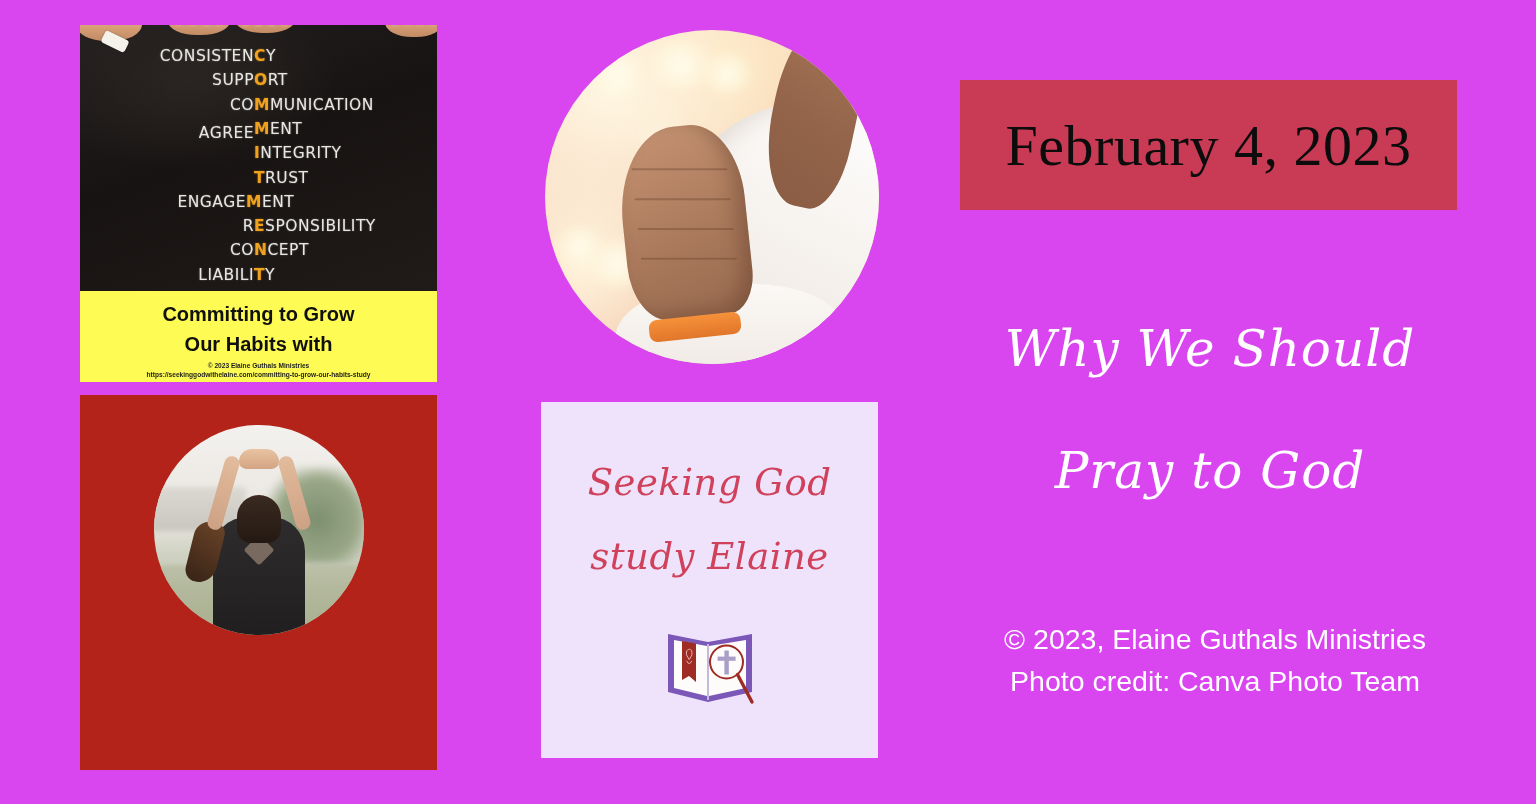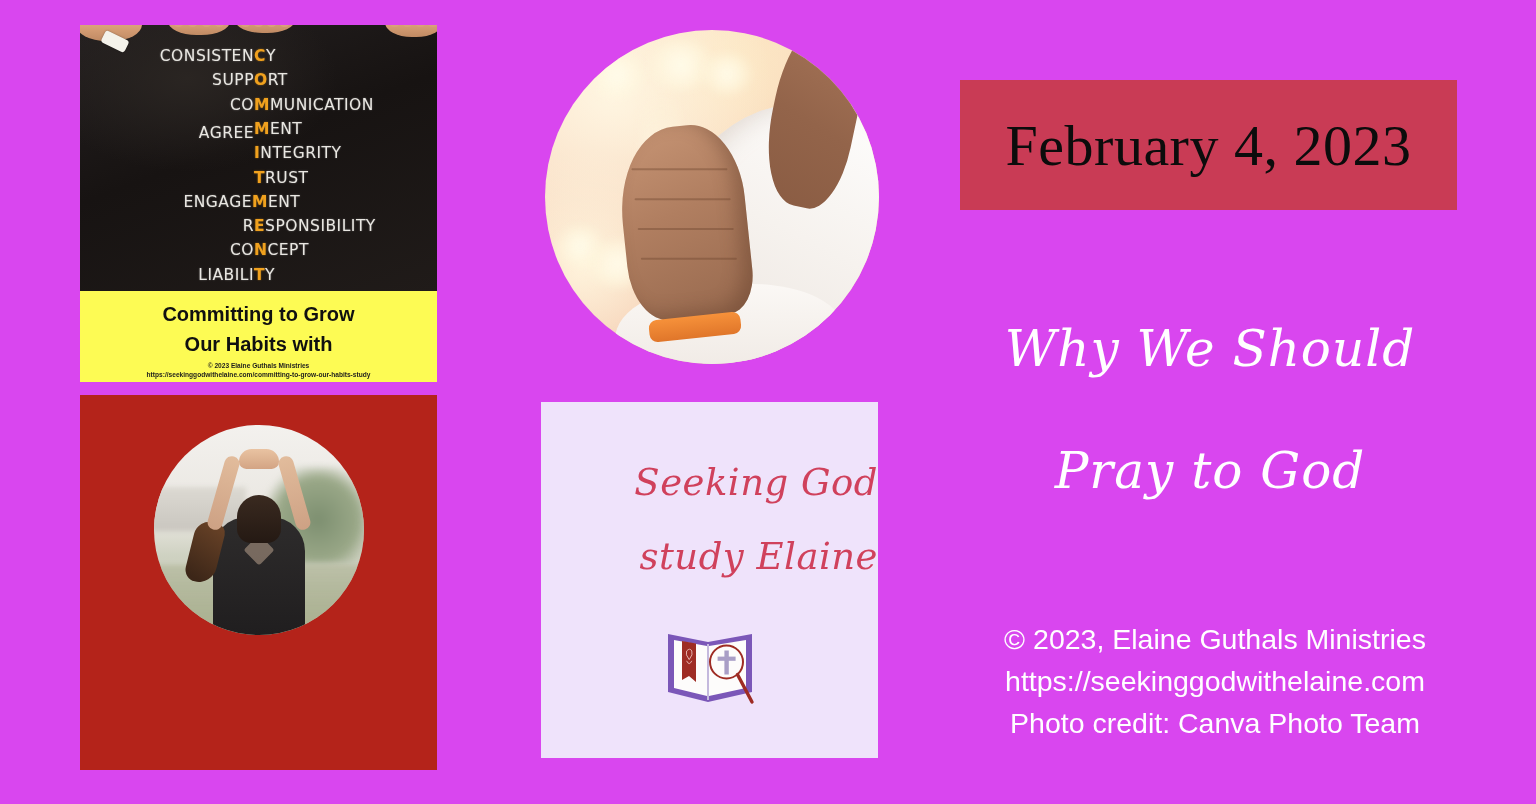--- a/index.html
+++ b/index.html
@@ -301,21 +301,21 @@
     height: 356px;
     background: #efe3fb;
     overflow: hidden;
   }
   .script-crimson {
     color: #d0415c;
     font-family: "DejaVu Serif", serif;
     font-style: italic;
     font-size: 37px;
     line-height: 74px;
-    text-align: right;
+    text-align: center;
     letter-spacing: .5px;
   }
   #logo-mark {
     position: absolute;
     left: 50%;
     top: 218px;
     transform: translateX(-50%);
   }
 
   
@@ -403,21 +403,21 @@
         <div class="finger" style="left:42px;"></div>
       </div>
 
       <div id="cb-rows">
           <div class="cb-row" style="top: 22px; left: 0px; text-align: left;"><div style="position: absolute; left: 174px; white-space: nowrap;"><span class="pre" style="position: absolute; right: 100%; top: 0px;">CONSISTEN</span><span class="key">C</span><span class="post">Y</span></div></div>
           <div class="cb-row" style="top: 46.3px; left: 0px; text-align: left;"><div style="position: absolute; left: 174px; white-space: nowrap;"><span class="pre" style="position: absolute; right: 100%; top: 0px;">SUPP</span><span class="key">O</span><span class="post">RT</span></div></div>
           <div class="cb-row" style="top: 70.6px; left: 0px; text-align: left;"><div style="position: absolute; left: 174px; white-space: nowrap;"><span class="pre" style="position: absolute; right: 100%; top: 0px;">CO</span><span class="key">M</span><span class="post">MUNICATION</span></div></div>
           <div class="cb-row" style="top: 94.9px; left: 0px; text-align: left;"><div style="position: absolute; left: 174px; white-space: nowrap;"><span class="pre" style="position: absolute; right: 100%; top: 4px; text-align: center;">AGREE</span><span class="key">M</span><span class="post">ENT</span></div></div>
           <div class="cb-row" style="top: 119.2px; left: 0px; text-align: left;"><div style="position: absolute; left: 174px; white-space: nowrap;"><span class="pre" style="position: absolute; right: 100%; top: 0px;"></span><span class="key">I</span><span class="post">NTEGRITY</span></div></div>
           <div class="cb-row" style="top: 143.5px; left: 0px; text-align: left;"><div style="position: absolute; left: 174px; white-space: nowrap;"><span class="pre" style="position: absolute; right: 100%; top: 0px;"></span><span class="key">T</span><span class="post">RUST</span></div></div>
-          <div class="cb-row" style="top: 167.8px; left: 0px; text-align: left;"><div style="position: absolute; left: 172px; white-space: nowrap;"><span class="pre" style="position: absolute; right: 100%; top: 0px;">ENGAGE</span><span class="key">M</span><span class="post">ENT</span></div></div>
+          <div class="cb-row" style="top: 167.8px; left: 0px; text-align: left;"><div style="position: absolute; left: 166px; white-space: nowrap;"><span class="pre" style="position: absolute; right: 100%; top: 0px;">ENGAGE</span><span class="key">M</span><span class="post">ENT</span></div></div>
           <div class="cb-row" style="top: 192.1px; left: 0px; text-align: left;"><div style="position: absolute; left: 174px; white-space: nowrap;"><span class="pre" style="position: absolute; right: 100%; top: 0px;">R</span><span class="key">E</span><span class="post">SPONSIBILITY</span></div></div>
           <div class="cb-row" style="top: 216.4px; left: 0px; text-align: left;"><div style="position: absolute; left: 174px; white-space: nowrap;"><span class="pre" style="position: absolute; right: 100%; top: 0px;">CO</span><span class="key">N</span><span class="post">CEPT</span></div></div>
           <div class="cb-row" style="top: 240.7px; left: 0px; text-align: left;"><div style="position: absolute; left: 174px; white-space: nowrap;"><span class="pre" style="position: absolute; right: 100%; top: 0px;">LIABILI</span><span class="key">T</span><span class="post">Y</span></div></div>
         </div>
     </div>
 
     <div id="habits-caption">
       <div class="caption-line">Committing to Grow</div>
       <div class="caption-line">Our Habits with</div>
       <div style="margin-top:2px;">
@@ -499,17 +499,16 @@
     <span id="date-text">February 4, 2023</span>
   </div>
 
   <div id="title-block">
     <div class="title-line">Why We Should</div>
     <div class="title-line">Pray to God</div>
   </div>
 
   <div id="credit-block">
     <div class="credit-line">© 2023, Elaine Guthals Ministries</div>
-    <div class="credit-line">https://seekinggodwithelaine.com</div>
     <div class="credit-line">Photo credit: Canva Photo Team</div>
   </div>
 
 </div>
 
 </body></html>

